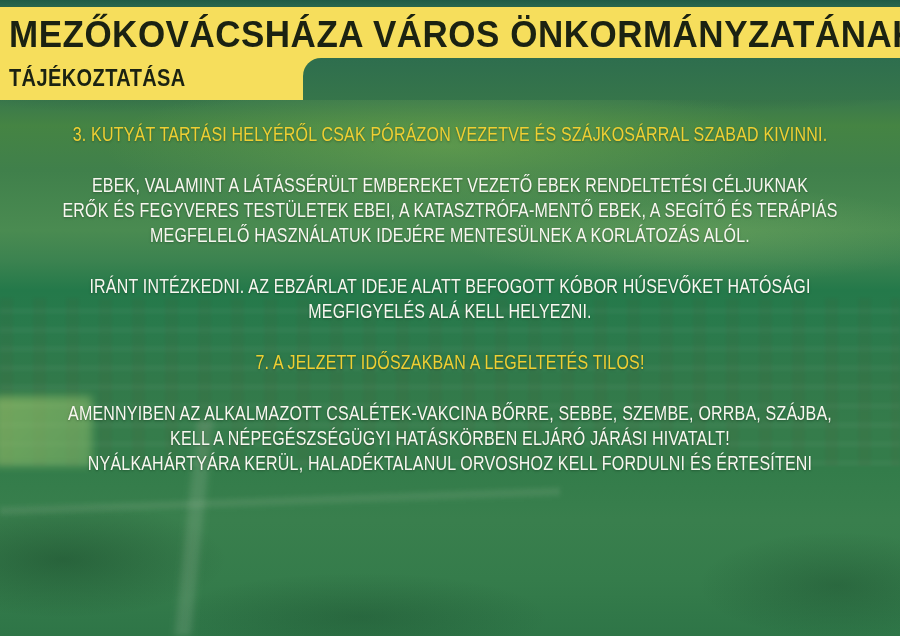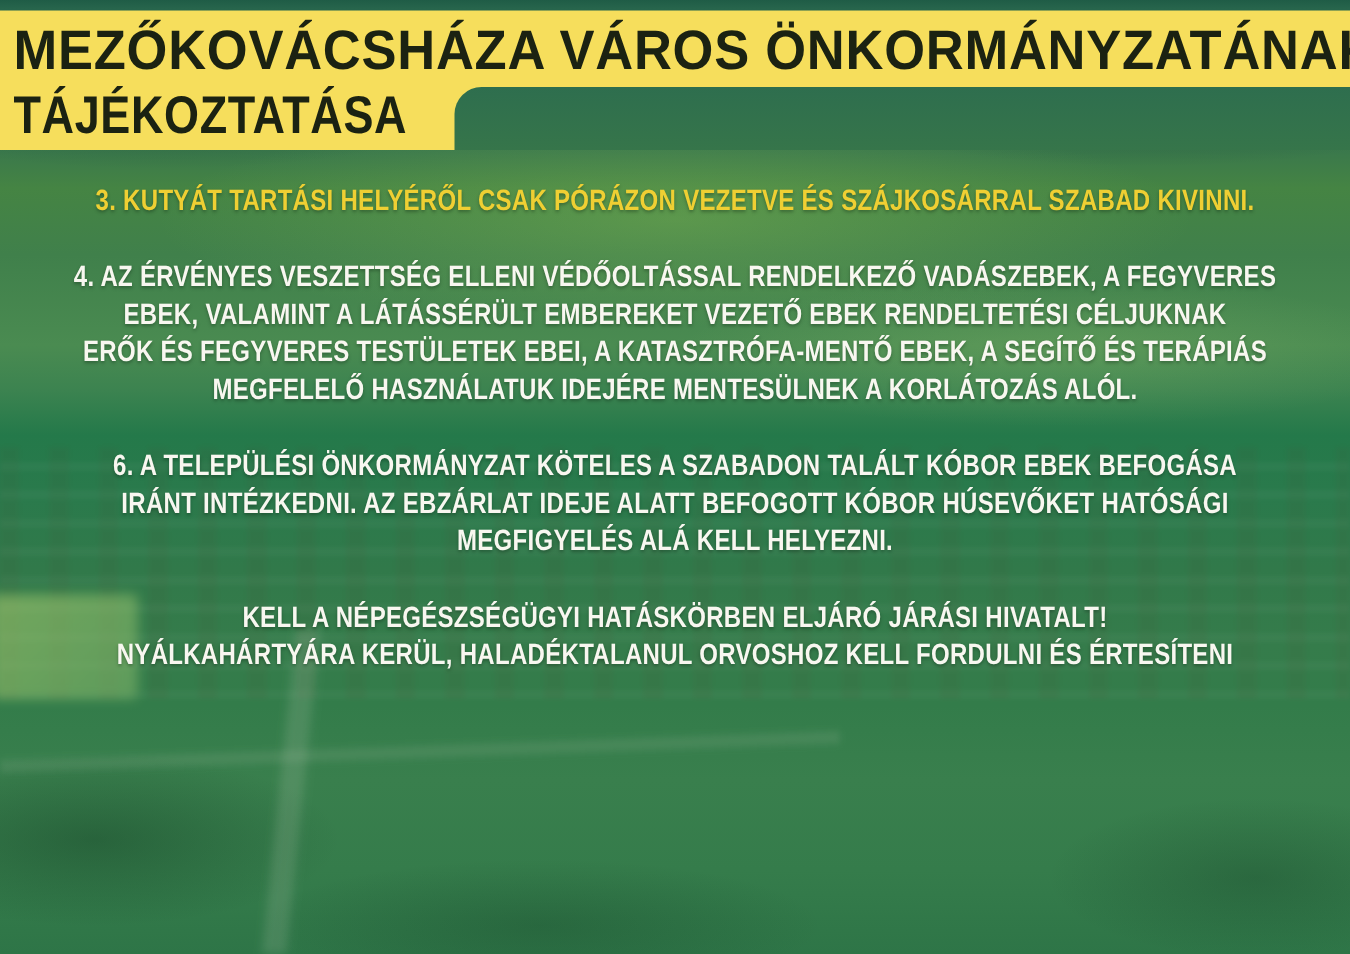--- a/index.html
+++ b/index.html
@@ -64,27 +64,27 @@
     position:absolute;left:303px;top:51px;right:0;bottom:0;
     background:linear-gradient(180deg,#2E6E4E,#36754A);
     border-top-left-radius:18px;
   }
   .banner-line{
     position:absolute;left:9px;color:var(--banner-text);
     font-weight:700;white-space:nowrap;z-index:4;
   }
   .banner-line1{top:0;height:51px;line-height:53px;font-size:35px;letter-spacing:0.5px;}
   .banner-line1 span{display:inline-block;transform:scaleY(1.06);transform-origin:left center;}
-  .banner-line2{top:51px;height:42px;line-height:40px;font-size:30px;letter-spacing:0.4px;}
+  .banner-line2{top:51px;height:42px;line-height:40px;font-size:20px;letter-spacing:0.4px;}
   .banner-line2 span{display:inline-block;transform:scaleY(1.18);transform-origin:left center;}
   
   .content{
     position:absolute;top:122px;left:10px;right:10px;text-align:center;z-index:2;
   }
-  .para{margin:0 0 26px 0;font-weight:700;}
+  .para{margin:0 0 26px 0;font-weight:400;}
   .line{line-height:25px;white-space:nowrap;}
   .line span{
     display:inline-block;transform:scaleY(1.22);transform-origin:center;
     font-size:16px;letter-spacing:0.2px;
     text-shadow:0 1px 2px rgba(10,30,15,0.35);
   }
   .c-yellow .line span{color:var(--yellow-text);}
   .c-white .line span{color:var(--white-text);}
 </style>
 </head>
@@ -105,28 +105,30 @@
     <div class="banner-line banner-line2">
       <span>TÁJÉKOZTATÁSA</span>
     </div>
   </div>
 
   <div class="content">
       <div class="para c-yellow">
         <div class="line"><span>3. KUTYÁT TARTÁSI HELYÉRŐL CSAK PÓRÁZON VEZETVE ÉS SZÁJKOSÁRRAL SZABAD KIVINNI.</span></div>
       </div>
       <div class="para c-white">
-        <div class="line"><span>4. AZ ÉRVÉNYES VESZETTSÉG ELLENI VÉDŐOLTÁSSAL RENDELKEZŐ VADÁSZEBEK, A FEGYVERES</span></div>
         <div class="line"><span>EBEK, VALAMINT A LÁTÁSSÉRÜLT EMBEREKET VEZETŐ EBEK RENDELTETÉSI CÉLJUKNAK</span></div>
         <div class="line"><span>ERŐK ÉS FEGYVERES TESTÜLETEK EBEI, A KATASZTRÓFA-MENTŐ EBEK, A SEGÍTŐ ÉS TERÁPIÁS</span></div>
         <div class="line"><span>MEGFELELŐ HASZNÁLATUK IDEJÉRE MENTESÜLNEK A KORLÁTOZÁS ALÓL.</span></div>
       </div>
       <div class="para c-white">
-        <div class="line"><span>6. A TELEPÜLÉSI ÖNKORMÁNYZAT KÖTELES A SZABADON TALÁLT KÓBOR EBEK BEFOGÁSA</span></div>
         <div class="line"><span>IRÁNT INTÉZKEDNI. AZ EBZÁRLAT IDEJE ALATT BEFOGOTT KÓBOR HÚSEVŐKET HATÓSÁGI</span></div>
         <div class="line"><span>MEGFIGYELÉS ALÁ KELL HELYEZNI.</span></div>
       </div>
+      <div class="para c-yellow">
+        <div class="line"><span>7. A JELZETT IDŐSZAKBAN A LEGELTETÉS TILOS!</span></div>
+      </div>
       <div class="para c-white">
+        <div class="line"><span>AMENNYIBEN AZ ALKALMAZOTT CSALÉTEK-VAKCINA BŐRRE, SEBBE, SZEMBE, ORRBA, SZÁJBA,</span></div>
         <div class="line"><span>KELL A NÉPEGÉSZSÉGÜGYI HATÁSKÖRBEN ELJÁRÓ JÁRÁSI HIVATALT!</span></div>
         <div class="line"><span>NYÁLKAHÁRTYÁRA KERÜL, HALADÉKTALANUL ORVOSHOZ KELL FORDULNI ÉS ÉRTESÍTENI</span></div>
       </div>
     </div>
 </div>
 
 </body></html>

